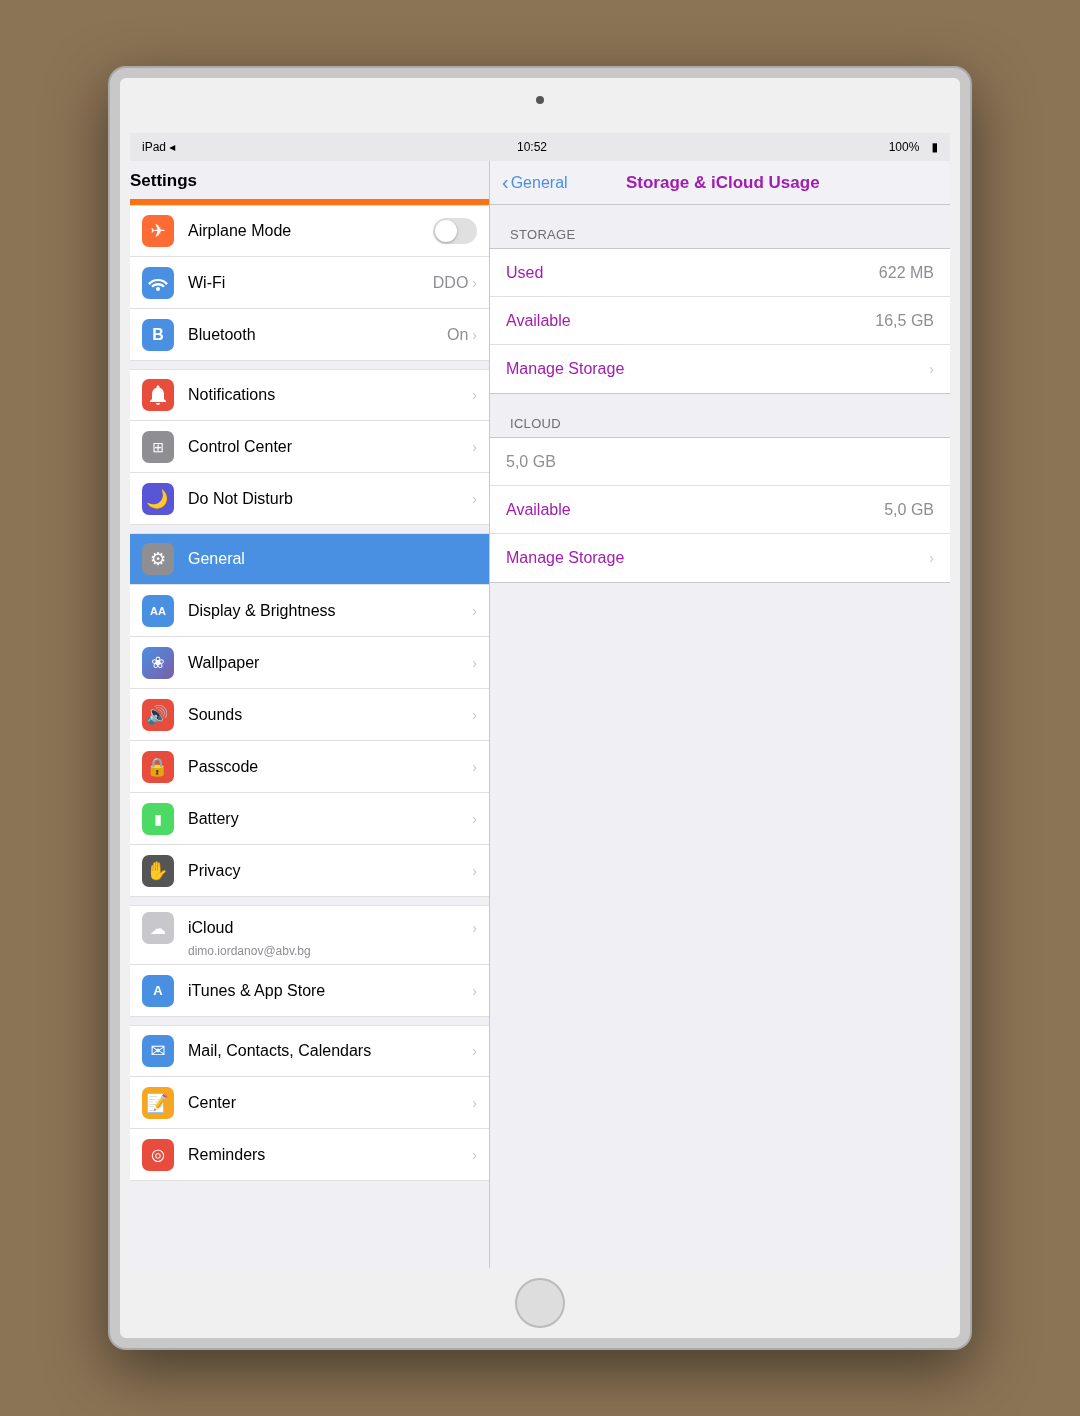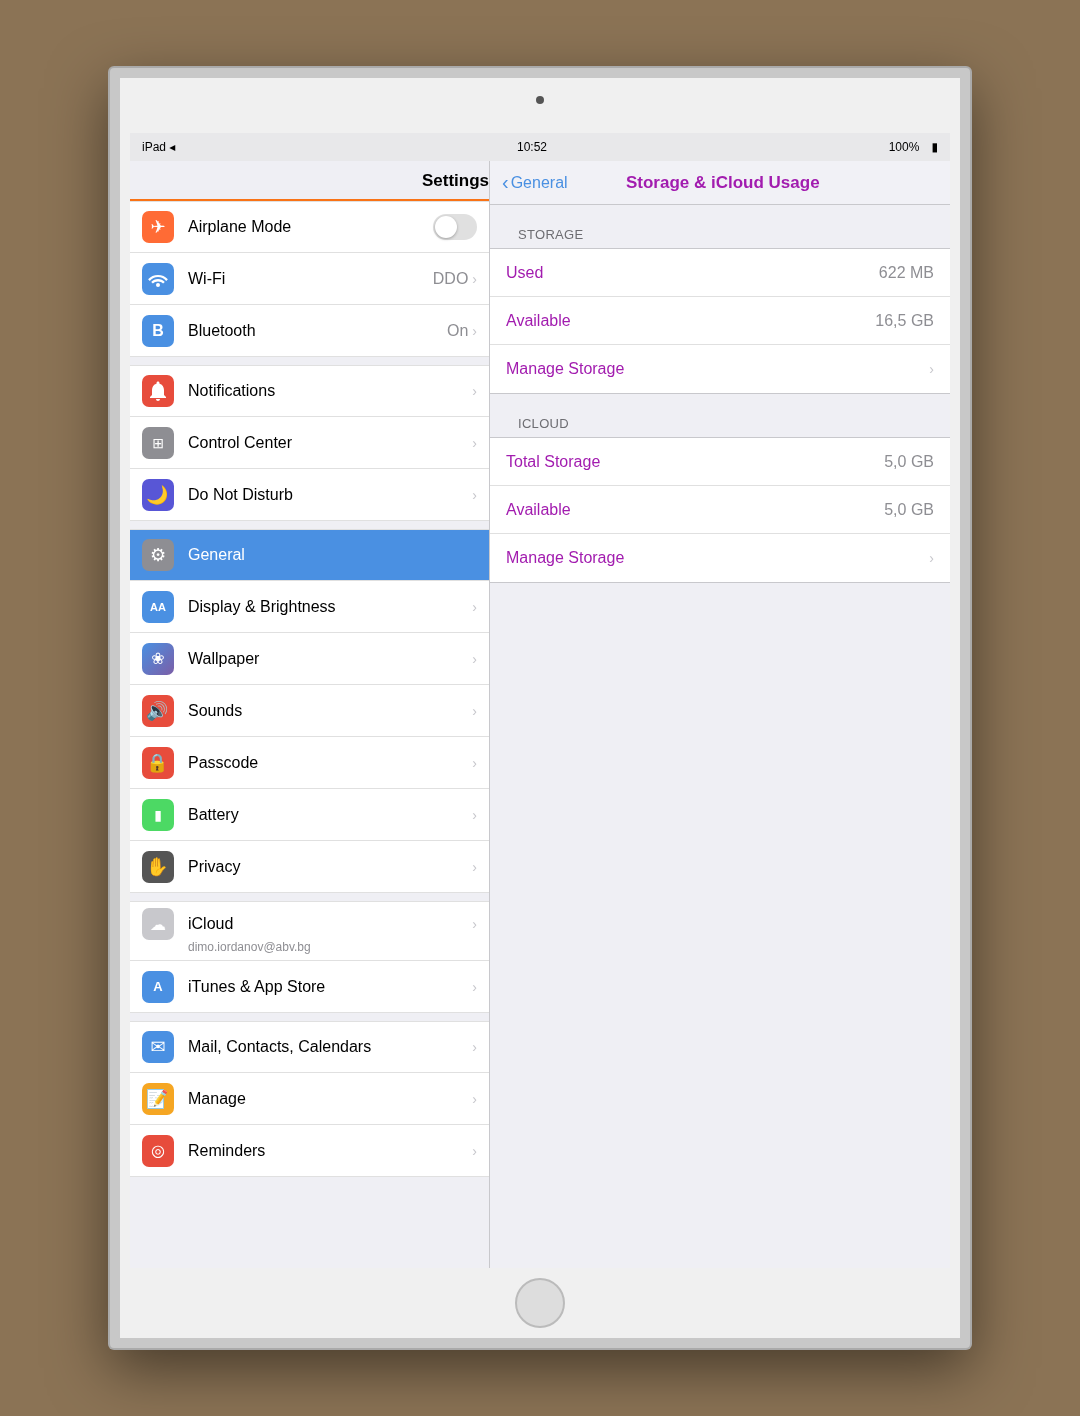--- a/index.html
+++ b/index.html
@@ -11,21 +11,21 @@
       display: flex;
       align-items: center;
       justify-content: center;
       font-family: -apple-system, 'Helvetica Neue', sans-serif;
     }
 
     .tablet-frame {
       width: 860px;
       height: 1280px;
       background: #f0f0f0;
-      border-radius: 4px;
+      border-radius: 16px;
       border: 10px solid #c8c8c8;
       position: relative;
       overflow: hidden;
       box-shadow: 0 0 0 2px #aaa, 0 20px 60px rgba(0,0,0,0.5);
     }
 
     .home-button {
       width: 50px;
       height: 50px;
       border-radius: 50%;
@@ -89,27 +89,27 @@
     
     .sidebar {
       width: 360px;
       background: #efeff4;
       flex-shrink: 0;
       overflow-y: auto;
       border-right: 1px solid #c8c8cc;
     }
 
     .sidebar-title {
-      text-align: right;
+      text-align: left;
       padding: 10px 0 8px;
       font-size: 17px;
       font-weight: 600;
       color: #000;
       background: #efeff4;
-      border-bottom: 2px solid #f97316;
+      border-bottom: 6px solid #f97316;
     }
 
     .settings-group {
       margin-top: 0;
     }
 
     .settings-group + .settings-group {
       margin-top: 8px;
     }
 
@@ -255,21 +255,21 @@
     }
 
     .detail-section {
       margin-top: 22px;
     }
 
     .section-header {
       font-size: 13px;
       color: #6d6d72;
       text-transform: uppercase;
-      padding: 0 28px;
+      padding: 0 20px;
       margin-bottom: 6px;
       letter-spacing: 0.3px;
     }
 
     .section-body {
       background: #fff;
       border-top: 1px solid #c8c8cc;
       border-bottom: 1px solid #c8c8cc;
     }
 
@@ -431,21 +431,21 @@
         </div>
 
         <div class="settings-group">
           <div class="settings-item">
             <div class="item-icon" style="background:#4a90e2;">✉</div>
             <span class="item-label">Mail, Contacts, Calendars</span>
             <span class="chevron">›</span>
           </div>
           <div class="settings-item">
             <div class="item-icon" style="background:#f5a623;">📝</div>
-            <span class="item-label">Manage</span>
+            <span class="item-label">Center</span>
             <span class="chevron">›</span>
           </div>
           <div class="settings-item">
             <div class="item-icon" style="background:#e74c3c; font-size:16px;">◎</div>
             <span class="item-label">Reminders</span>
             <span class="chevron">›</span>
           </div>
         </div>
 
       </div>
@@ -475,21 +475,20 @@
               <span class="detail-label">Manage Storage</span>
               <span class="detail-chevron">›</span>
             </div>
           </div>
         </div>
 
         <div class="detail-section">
           <div class="section-header">ICLOUD</div>
           <div class="section-body">
             <div class="detail-row">
-              <span class="detail-label">Total Storage</span>
               <span class="detail-value">5,0 GB</span>
             </div>
             <div class="detail-row">
               <span class="detail-label">Available</span>
               <span class="detail-value">5,0 GB</span>
             </div>
             <div class="detail-row">
               <span class="detail-label">Manage Storage</span>
               <span class="detail-chevron">›</span>
             </div>

